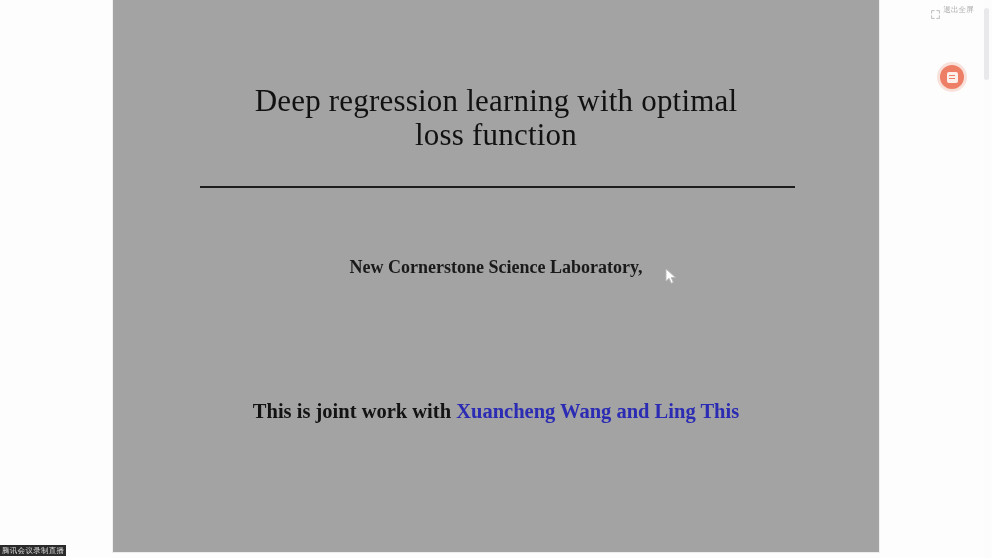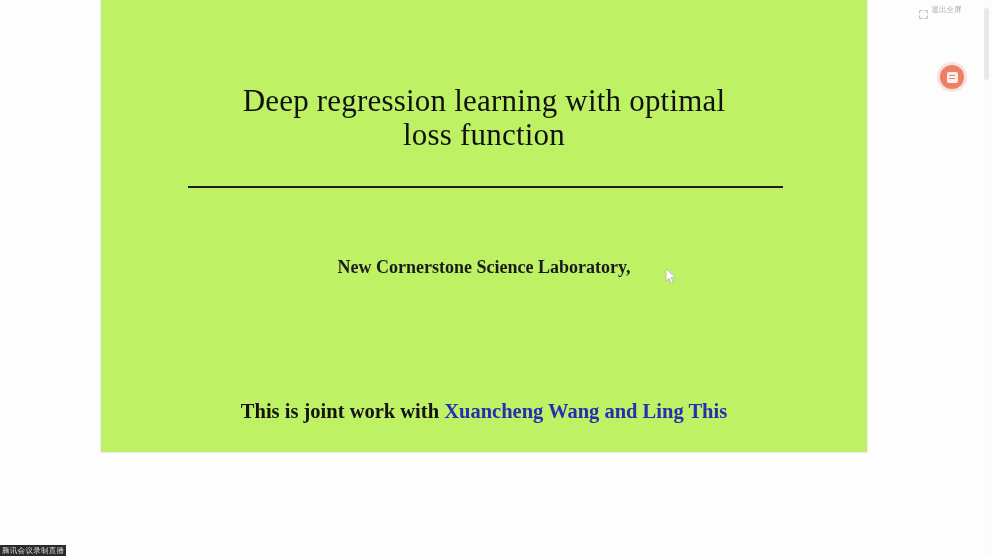--- a/index.html
+++ b/index.html
@@ -18,25 +18,25 @@
   
   #viewer {
     position: absolute;
     inset: 0;
     background: #fdfdfd;
   }
 
   
   #slide {
     position: absolute;
-    left: 100px;
+    left: 112px;
     top: 0px;
     width: 768px;
-    height: 453px;
-    background: #bef264;
+    height: 553px;
+    background: #a3a3a3;
     border-left: 1px solid #f0f0f1;
     border-right: 1px solid #f0f0f1;
     border-bottom: 1px solid #ededee;
     box-sizing: border-box;
   }
 
   
   #title-block {
     position: absolute;
     left: 0;
@@ -111,21 +111,21 @@
     left: 665px;
     top: 268px;
     width: 13px;
     height: 18px;
     pointer-events: none;
   }
 
   
   #exit-fullscreen {
     position: absolute;
-    right: 30px;
+    right: 18px;
     top: 5px;
     display: flex;
     align-items: center;
     gap: 3px;
     opacity: 0.72;
     filter: blur(0.25px);
   }
   #exit-fullscreen .fs-icon {
     width: 9px;
     height: 9px;

